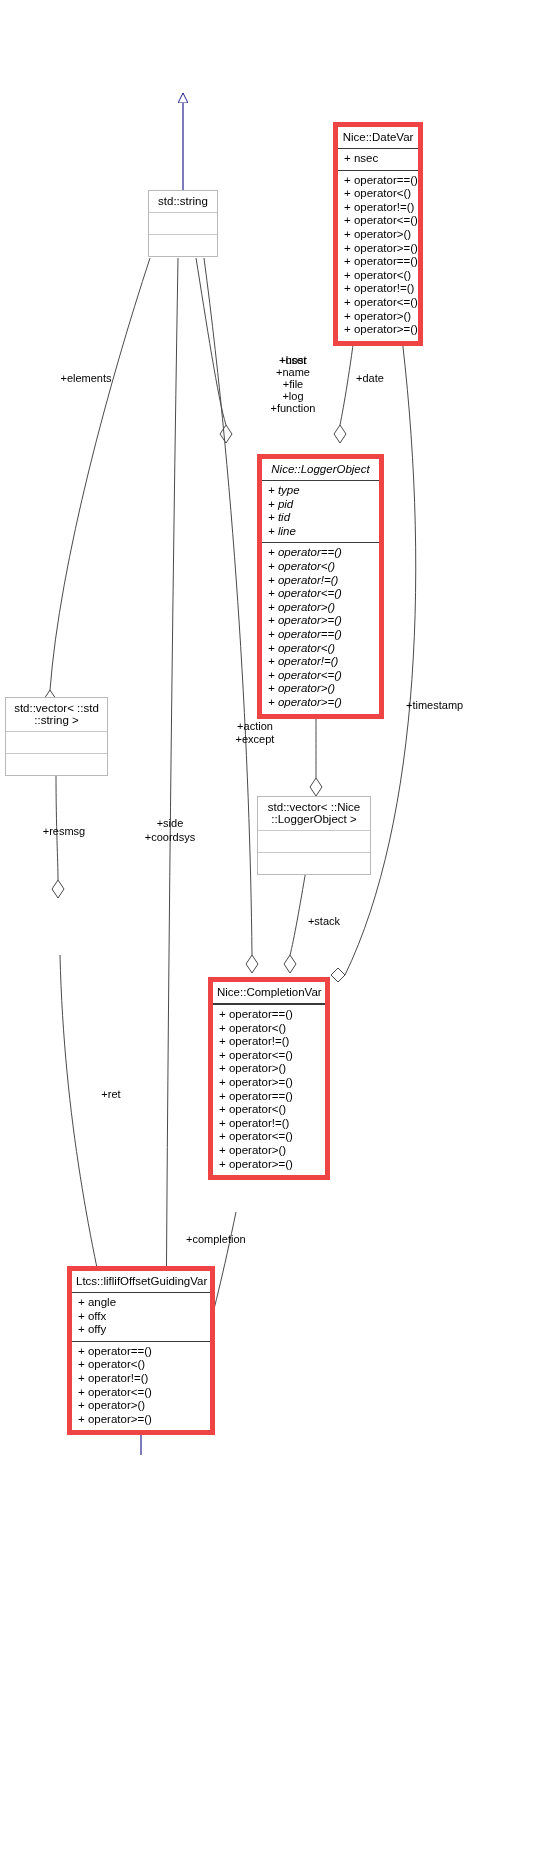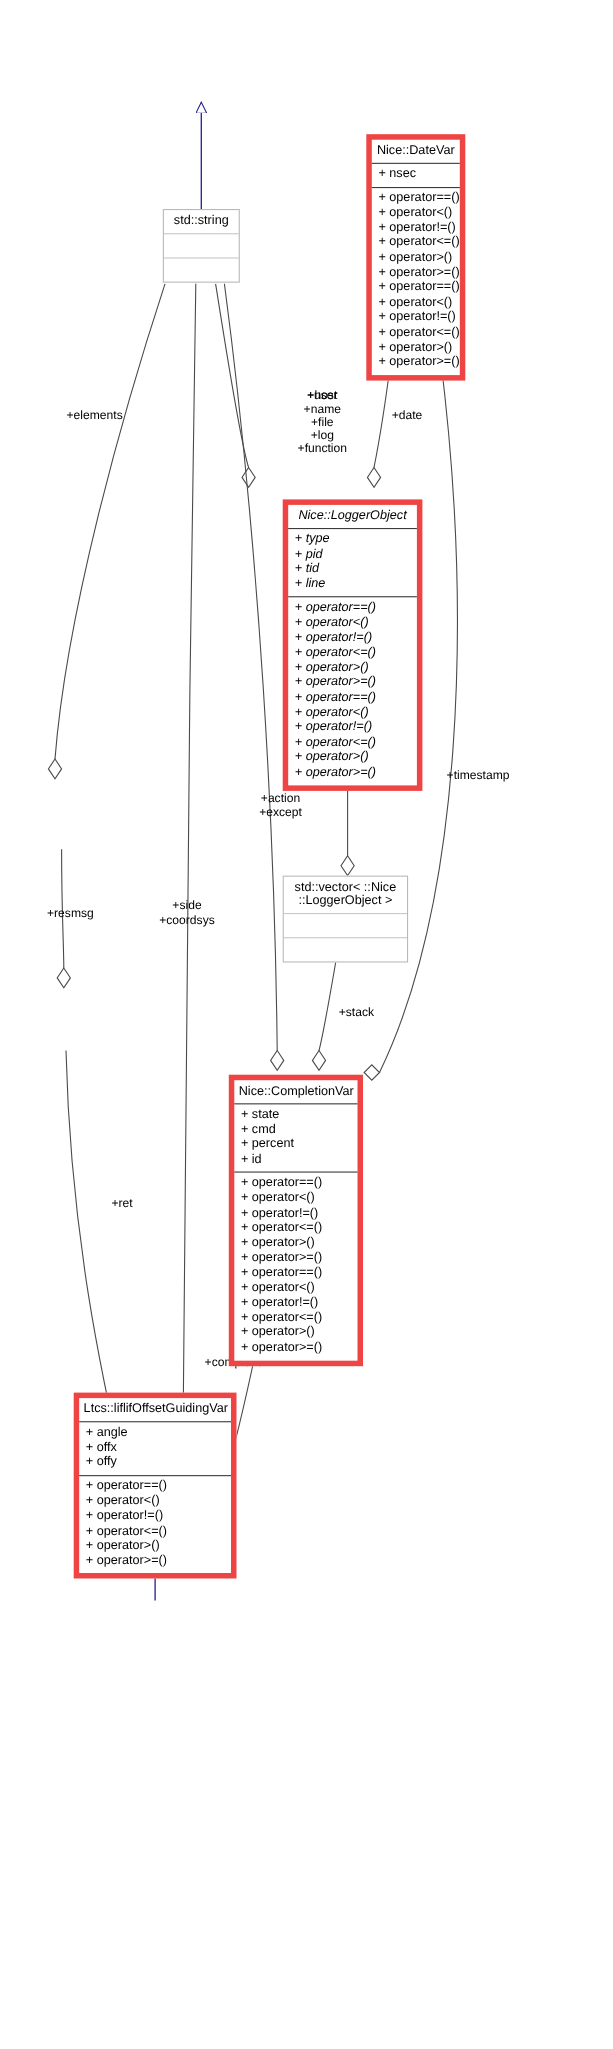--- a/index.html
+++ b/index.html
@@ -191,42 +191,46 @@
         <div>+ operator&gt;=()</div>
         <div>+ operator==()</div>
         <div>+ operator&lt;()</div>
         <div>+ operator!=()</div>
         <div>+ operator&lt;=()</div>
         <div>+ operator&gt;()</div>
         <div>+ operator&gt;=()</div>
       </div>
   </div>
 
+  <div class="uml light" style="left:5px;top:697px;width:103px;">
+    <div class="title">
+      <span>std::vector&lt; ::std</span><br>
+      <span>::string &gt;</span>
+    </div>
+    <div class="sep"></div>
+    <div class="rows empty" style="height:14px;"></div>
+    <div class="sep"></div>
+    <div class="rows empty" style="height:14px;"></div>
+  </div>
 
   <div class="uml light" style="left:257px;top:796px;width:114px;">
     <div class="title">
       <span>std::vector&lt; ::Nice</span><br>
       <span>::LoggerObject &gt;</span>
     </div>
     <div class="sep"></div>
     <div class="rows empty" style="height:14px;"></div>
     <div class="sep"></div>
     <div class="rows empty" style="height:14px;"></div>
   </div>
 
 
   <div class="uml solid" style="left:208px;top:977px;width:122px;">
     <div class="title">Nice::CompletionVar</div>
     <div class="sep"></div>
-    <div class="rows">
-        <div>+ state</div>
-        <div>+ cmd</div>
-        <div>+ percent</div>
-        <div>+ id</div>
-      </div>
     <div class="sep"></div>
     <div class="rows">
         <div>+ operator==()</div>
         <div>+ operator&lt;()</div>
         <div>+ operator!=()</div>
         <div>+ operator&lt;=()</div>
         <div>+ operator&gt;()</div>
         <div>+ operator&gt;=()</div>
         <div>+ operator==()</div>
         <div>+ operator&lt;()</div>

